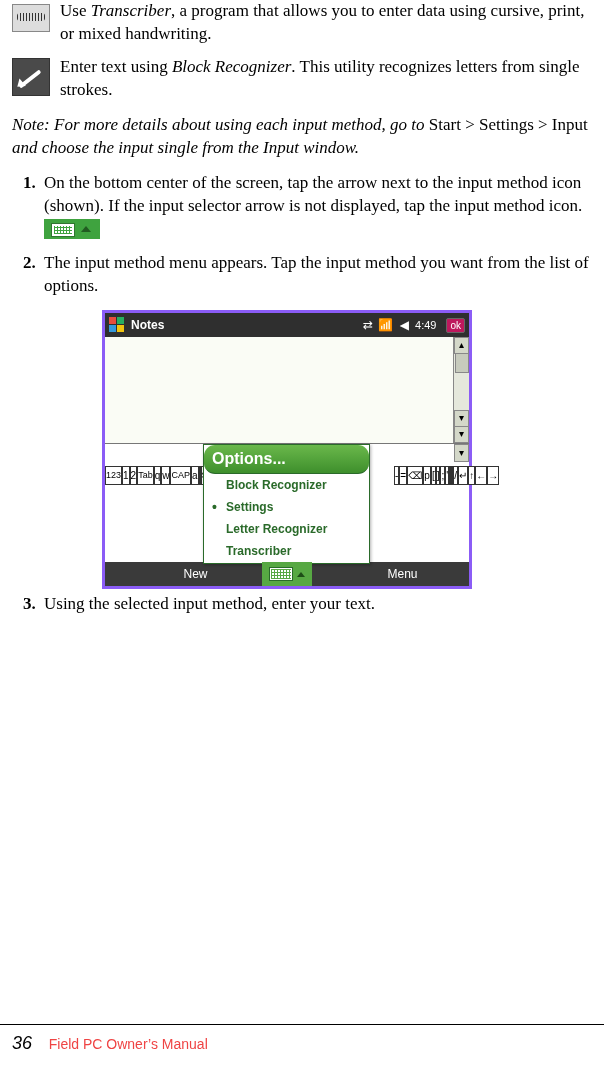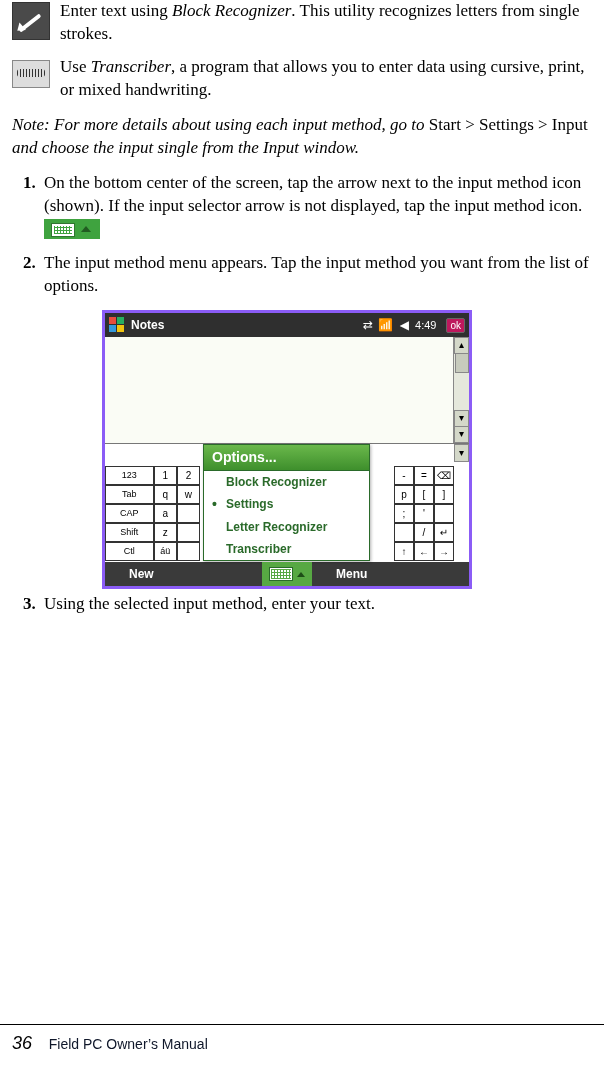--- a/index.html
+++ b/index.html
@@ -165,21 +165,21 @@
   .sip-area {
     position: relative;
     height: 118px;
     background: #fff;
   }
   .kbd-bg-left, .kbd-bg-right {
     position:absolute;
     top: 22px;
     bottom: 0;
     display:flex;
-    flex-direction:column;
+    flex-direction:row;
   }
   .kbd-bg-left { left: 0; width: 95px; }
   .kbd-bg-right { right: 15px; width: 60px; }
   .krow { display:flex; height:19px; }
   .kcell {
     border:1px solid #333;
     flex:1;
     font-size:10px;
     font-family: Tahoma, sans-serif;
     text-align:center;
@@ -203,22 +203,23 @@
     width: 165px;
     background: #fff;
     border: 1px solid #2a6a2a;
     box-shadow: 1px 1px 3px rgba(0,0,0,0.3);
   }
   .popup-head {
     background: linear-gradient(#6ab84b,#3e8f2c);
     color:#fff;
     font-weight:bold;
     padding: 3px 8px;
-    font-size:14px;
+    font-size:16px;
     border-bottom:1px solid #2a6a2a;
+    border-radius:11px;
   }
   .popup-item {
     padding: 3px 8px 3px 22px;
     color: #2a6a2a;
     font-weight: bold;
     font-size: 12px;
     position: relative;
   }
   .popup-item.selected::before {
     content:"•";
@@ -229,21 +230,21 @@
   }
 
   .softbar {
     height: 24px;
     background: #3a3a3a;
     color:#fff;
     display:flex;
     align-items:center;
     font-size:12px;
   }
-  .soft-left, .soft-right { flex:1; font-weight:bold;padding-left:24px; }
+  .soft-left, .soft-right { flex:1; text-align:center; font-weight:normal;padding-left:24px; }
   .soft-mid {
     width: 50px; text-align:center;
     background: #57a843;
     height: 100%;
     display:flex; align-items:center; justify-content:center;
     position:relative;
   }
   .soft-mid .mini-kbd {
     width:22px; height:12px; background:#fff; border:1px solid #2a6a2a;
     position:relative;
@@ -262,38 +263,38 @@
   .footer {
     position:absolute;
     left:0; bottom:12px;
     width:100%;
     border-top: 1px solid #000;
     padding: 6px 12px 0 12px;
     box-sizing:border-box;
     font-family: "Myriad Pro", "Segoe UI", sans-serif;
   }
   .pagenum { font-weight: normal; font-style: italic; font-size: 18px; margin-right: 12px;}
-  .manual { font-size: 14px; color:#0f172a; }
+  .manual { font-size: 14px; color:#ef4444; }
 </style>
 </head>
 <body>
 
 <div class="page">
+
+  <div class="icon-row">
+    <div class="icon-box script-icon"></div>
+    <div>
+      <span>Use </span><em>Transcriber</em><span>, a program that allows you to enter data using cursive, print, or mixed handwriting.</span>
+    </div>
+  </div>
 
   <div class="icon-row">
     <div class="icon-box pen-icon"></div>
     <div>
       <span>Enter text using </span><em>Block Recognizer</em><span>. This utility recognizes letters from single strokes.</span>
-    </div>
-  </div>
-
-  <div class="icon-row">
-    <div class="icon-box script-icon"></div>
-    <div>
-      <span>Use </span><em>Transcriber</em><span>, a program that allows you to enter data using cursive, print, or mixed handwriting.</span>
     </div>
   </div>
 
   <p class="note">
     <span>Note: For more details about using each input method, go to </span><span class="roman">Start &gt; Settings &gt; Input</span><span> and choose the input single from the Input window.</span>
   </p>
 
 
   <ol>
     <li>

